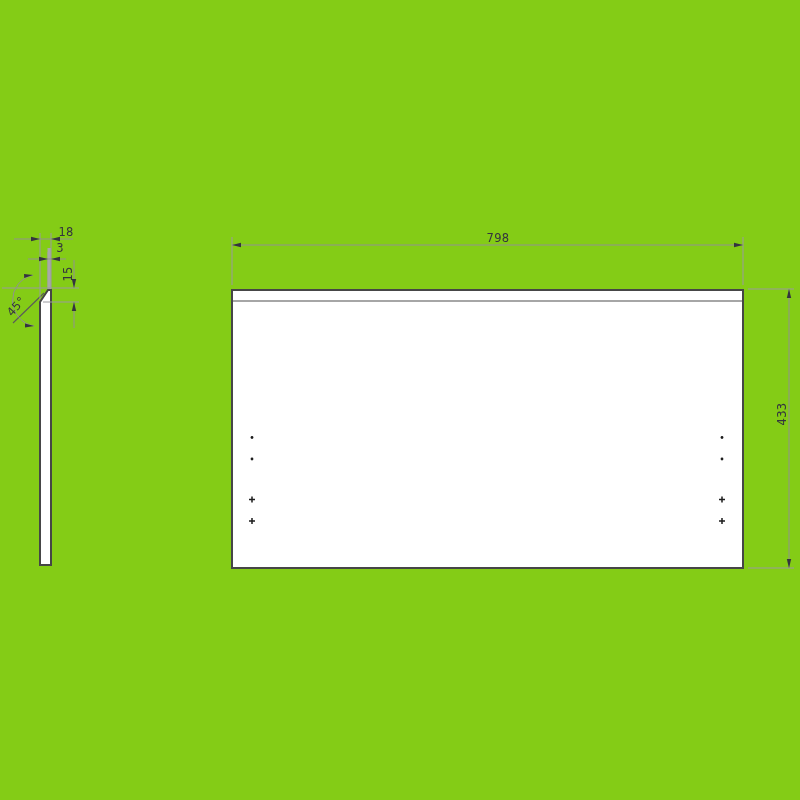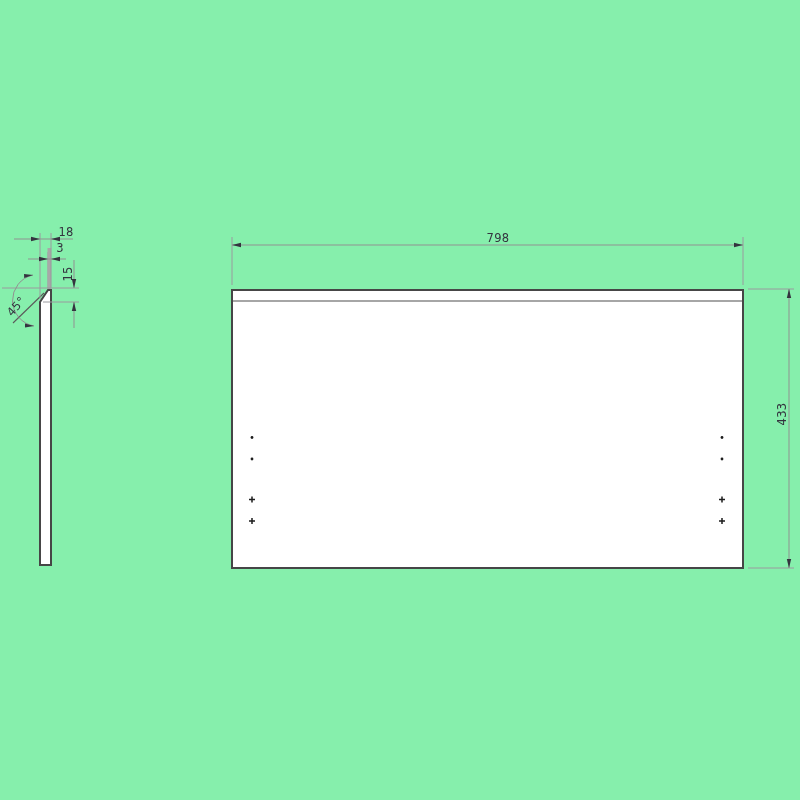--- a/index.html
+++ b/index.html
@@ -8,21 +8,21 @@
     width: 800px;
     height: 800px;
     background: #ffffff;
     font-family: "DejaVu Sans", "Liberation Sans", sans-serif;
     overflow: hidden;
   }
   .canvas-wrap {
     position: relative;
     width: 800px;
     height: 800px;
-    background: #86efac;
+    background: #84cc16;
   }
   svg { display: block; }
   .outline  { stroke: #464646; stroke-width: 2;   fill: #ffffff; }
   .thinline { stroke: #4f4f4f; stroke-width: 1.2; fill: none; }
   .dimline  { stroke: #919191; stroke-width: 1;   fill: none; }
   .extline  { stroke: #9a9a9e; stroke-width: 1;   fill: none; }
   .arrow    { fill: #34343f; stroke: none; }
   .dimtext  { fill: #34343f; font-size: 11.5px; letter-spacing: 0.3px; }
   .hole     { fill: #1d1d1d; stroke: none; }
   .holecross{ stroke: #1d1d1d; stroke-width: 1.5; fill: none; }

